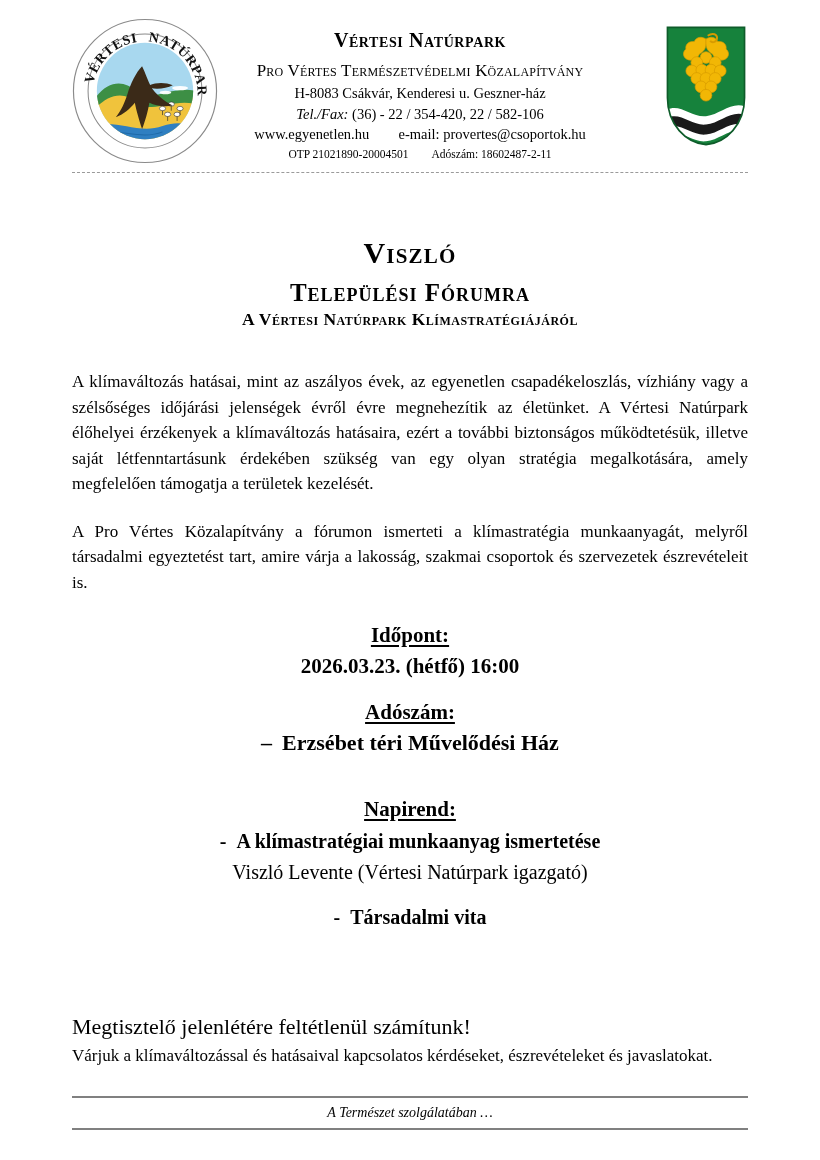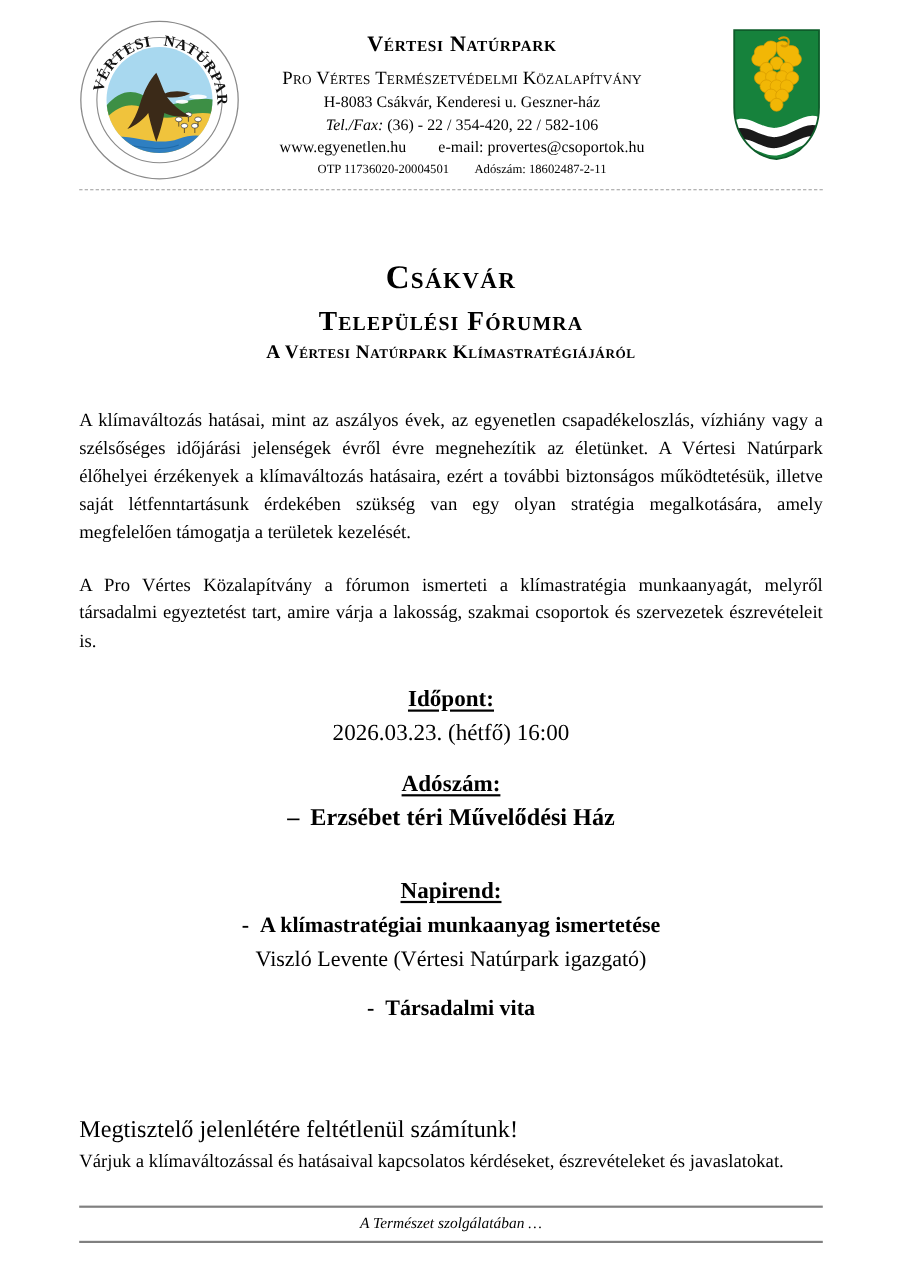--- a/index.html
+++ b/index.html
@@ -147,21 +147,21 @@
   .details { text-align: center; margin-top: 26px; }
   .d-label {
     font-size: 21px;
     font-weight: bold;
     text-decoration: underline;
     text-underline-offset: 3px;
     line-height: 1.35;
   }
   .d-value {
     font-size: 21px;
-    font-weight: normal;
+    font-weight: bold;
     line-height: 1.4;
     margin-top: 3px;
   }
   .d-value-strong {
     font-size: 22px;
     font-weight: bold;
     line-height: 1.4;
     margin-top: 2px;
   }
   .d-value-plain {
@@ -302,21 +302,21 @@
       <div class="org-tel">
         <span class="lbl">Tel./Fax:</span>
         <span>(36) - 22 / 354-420, 22 / 582-106</span>
       </div>
       <div class="org-web">
         <span>www.egyenetlen.hu</span>
         <span class="gap"></span>
         <span>e-mail: provertes@csoportok.hu</span>
       </div>
       <div class="org-bank">
-        <span>OTP 11736020-20004501</span>
+        <span>OTP 21021890-20004501</span>
         <span class="gap"></span>
         <span>Adószám: 18602487-2-11</span>
       </div>
     </div>
 
     <div class="crest-wrap">
       <svg class="crest" viewBox="0 0 100 148">
         <defs>
           <clipPath id="shieldClip">
             <path d="M4 4 L96 4 L96 88 C96 120, 74 142, 50 144 C26 142, 4 120, 4 88 Z"></path>
@@ -347,21 +347,21 @@
           <path d="M0 126 C 18 114, 32 134, 50 132 C 68 130, 82 112, 100 122 L100 130 C 82 120, 68 138, 50 140 C 32 142, 18 122, 0 134 Z" fill="#ffffff"></path>
         </g>
         <path d="M4 4 L96 4 L96 88 C96 120, 74 142, 50 144 C26 142, 4 120, 4 88 Z" fill="none" stroke="#0e5c2a" stroke-width="2"></path>
       </svg>
     </div>
   </div>
 
   <hr class="header-rule">
 
   <div class="title-block">
-    <div class="t-main">Csákvár</div>
+    <div class="t-main">Viszló</div>
     <div class="t-sub">Települési Fórumra</div>
     <div class="t-third">A Vértesi Natúrpark Klímastratégiájáról</div>
   </div>
 
   <p class="para p1">A klímaváltozás hatásai, mint az aszályos évek, az egyenetlen csapadékeloszlás, vízhiány vagy a szélsőséges időjárási jelenségek évről évre megnehezítik az életünket. A Vértesi Natúrpark élőhelyei érzékenyek a klímaváltozás hatásaira, ezért a további biztonságos működtetésük, illetve saját létfenntartásunk érdekében szükség van egy olyan stratégia megalkotására, amely megfelelően támogatja a területek kezelését.</p>
   <p class="para p2">A Pro Vértes Közalapítvány a fórumon ismerteti a klímastratégia munkaanyagát, melyről társadalmi egyeztetést tart, amire várja a lakosság, szakmai csoportok és szervezetek észrevételeit is.</p>
 
   <div class="details">
     <div class="d-label">Időpont:</div>
     <div class="d-value">2026.03.23. (hétfő) 16:00</div>

